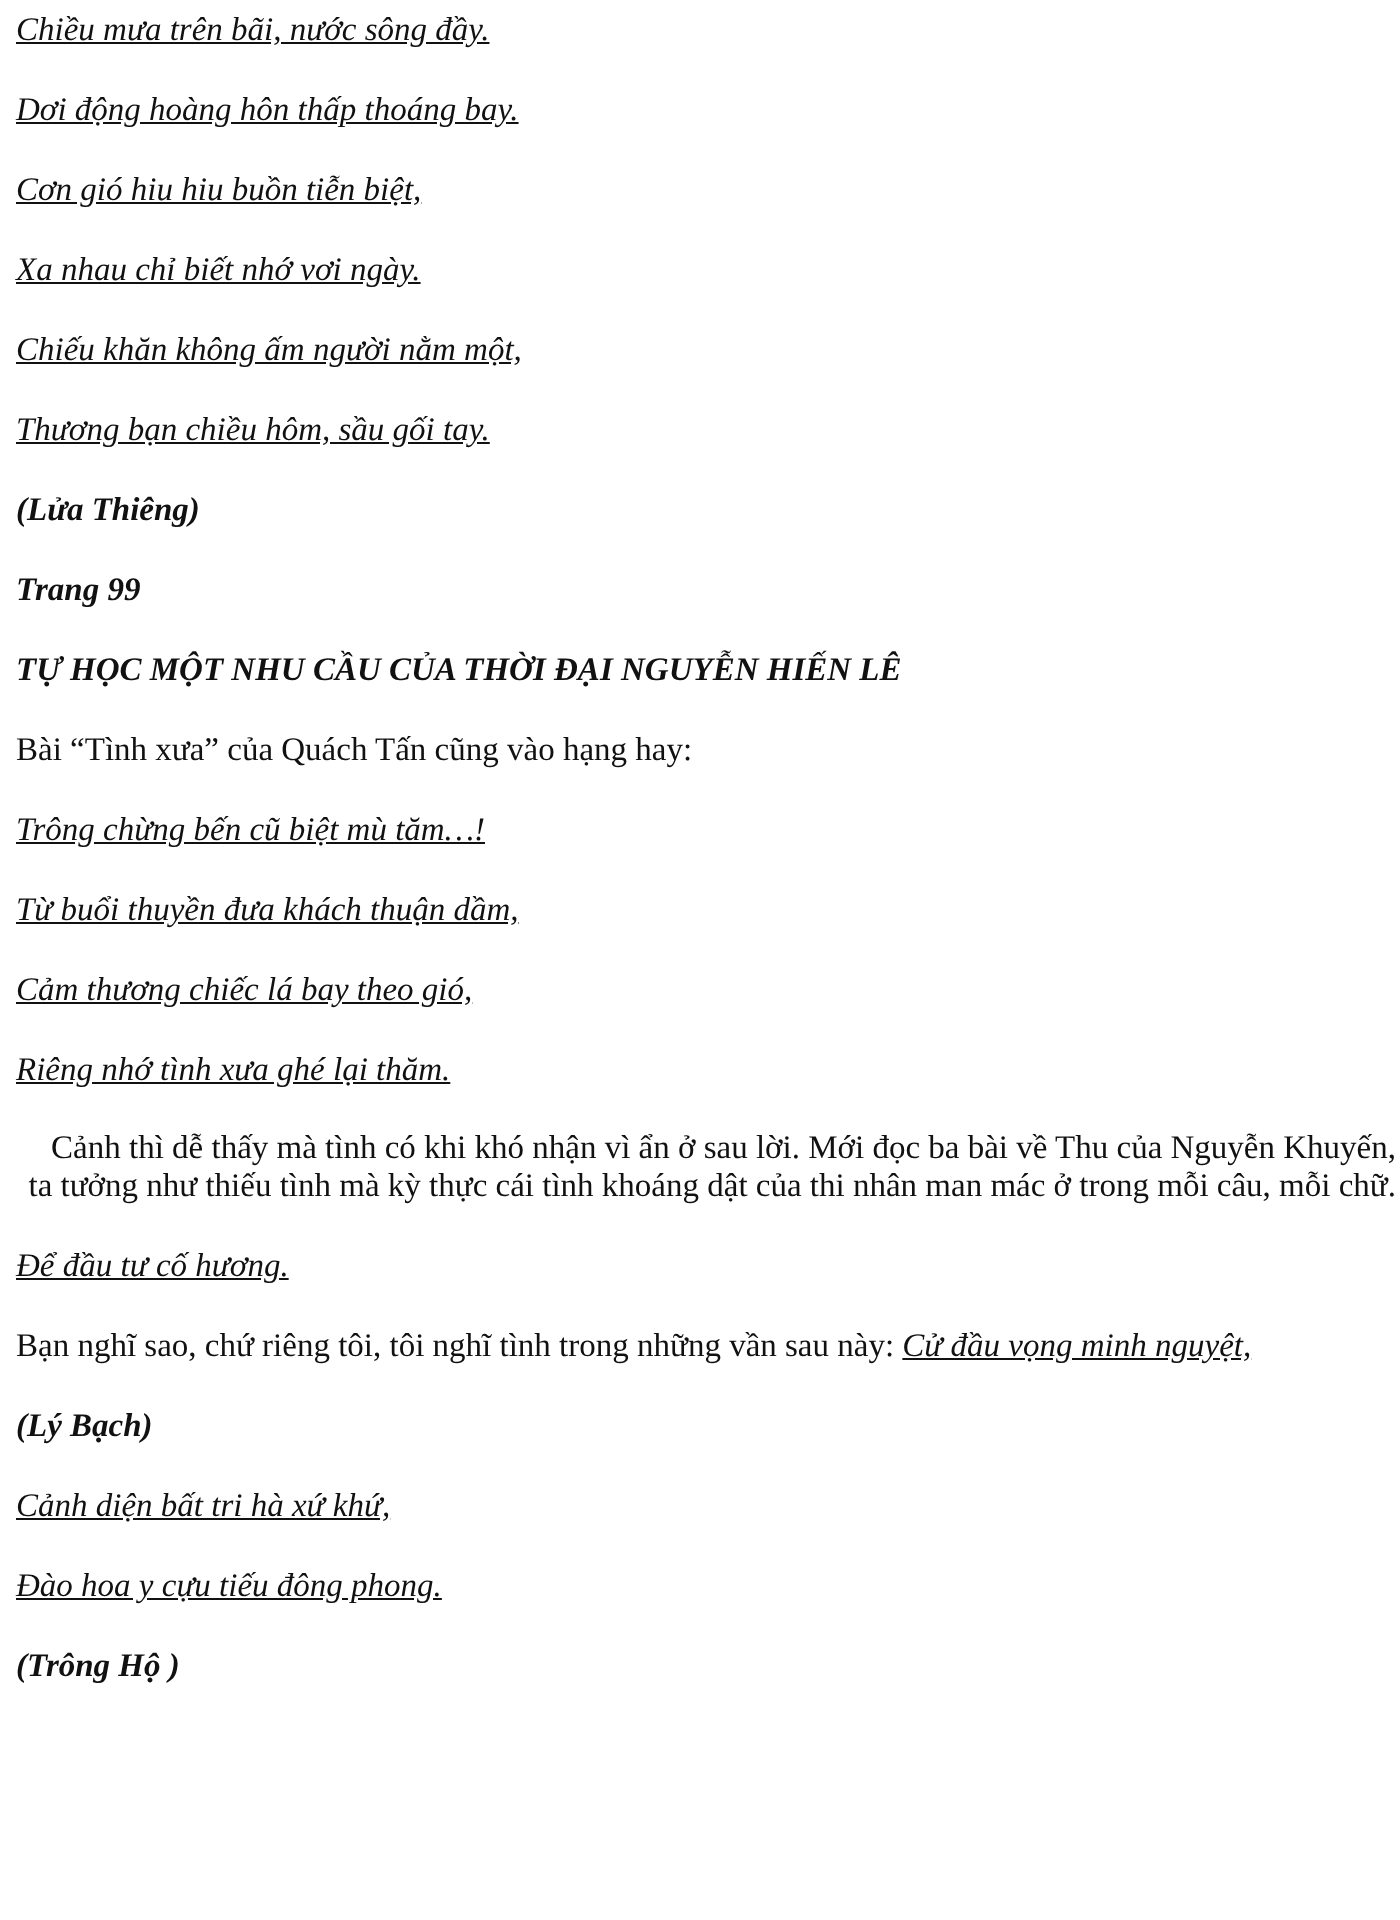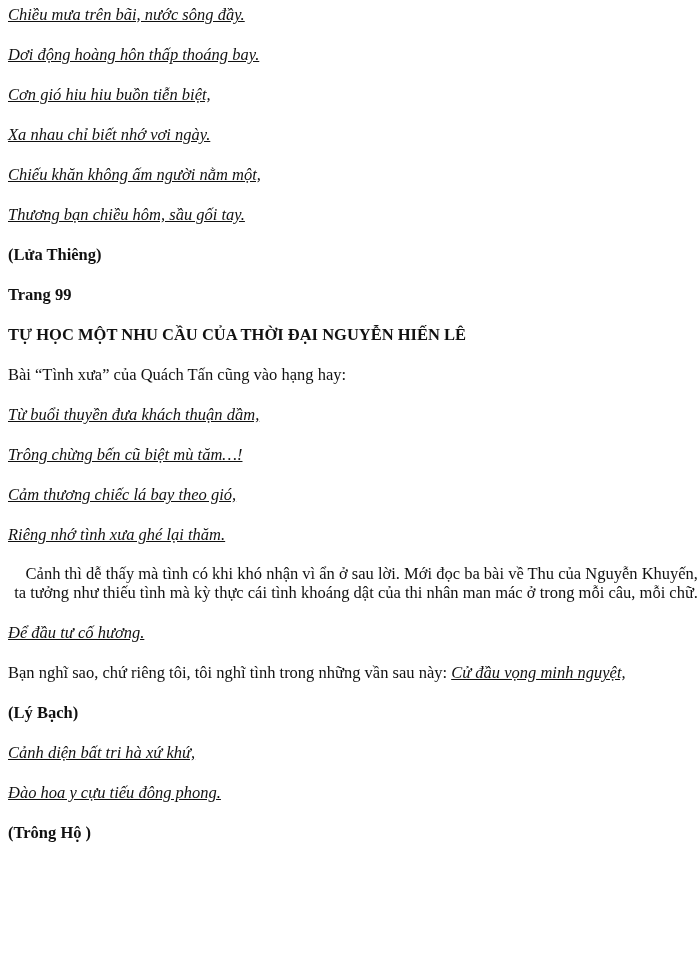--- a/index.html
+++ b/index.html
@@ -5,43 +5,43 @@
   html, body { margin: 0; padding: 0; background: #ffffff; }
   body {
     width: 700px; height: 960px; overflow: hidden;
     font-family: "Liberation Serif", serif;
     color: #111111;
     font-size: 16.5px;
   }
   .page { position: relative; padding: 4px 0 0 8px; width: 692px; }
   .line { margin: 0; height: 40px; line-height: 22px; white-space: nowrap; }
   .it { font-style: italic; text-decoration: underline; }
-  .bi { font-weight: bold; }
+  .bi { font-style: italic; font-weight: bold; }
   .para { margin: 0 0 20px 0; line-height: 19px; width: 690px; text-align: right; }
 </style>
 </head>
 <body>
 
 <div class="page">
 
   <p class="line it">Chiều mưa trên bãi, nước sông đầy.</p>
   <p class="line it">Dơi động hoàng hôn thấp thoáng bay.</p>
   <p class="line it">Cơn gió hiu hiu buồn tiễn biệt,</p>
   <p class="line it">Xa nhau chỉ biết nhớ vơi ngày.</p>
   <p class="line it">Chiếu khăn không ấm người nằm một,</p>
   <p class="line it">Thương bạn chiều hôm, sầu gối tay.</p>
   <p class="line bi">(Lửa Thiêng)</p>
 
   <p class="line bi">Trang 99</p>
   <p class="line bi">TỰ HỌC MỘT NHU CẦU CỦA THỜI ĐẠI NGUYỄN HIẾN LÊ</p>
 
   <p class="line">Bài “Tình xưa” của Quách Tấn cũng vào hạng hay:</p>
 
+  <p class="line it">Trông chừng bến cũ biệt mù tăm…!</p>
   <p class="line it">Từ buổi thuyền đưa khách thuận dầm,</p>
-  <p class="line it">Trông chừng bến cũ biệt mù tăm…!</p>
   <p class="line it">Cảm thương chiếc lá bay theo gió,</p>
   <p class="line it">Riêng nhớ tình xưa ghé lại thăm.</p>
 
   <div class="para">
     <div style="white-space:nowrap;">Cảnh thì dễ thấy mà tình có khi khó nhận vì ẩn ở sau lời. Mới đọc ba bài về Thu của Nguyễn Khuyến,</div>
     <div style="white-space:nowrap;">ta tưởng như thiếu tình mà kỳ thực cái tình khoáng dật của thi nhân man mác ở trong mỗi câu, mỗi chữ.</div>
   </div>
 
   <p class="line it">Để đầu tư cố hương.</p>
 

